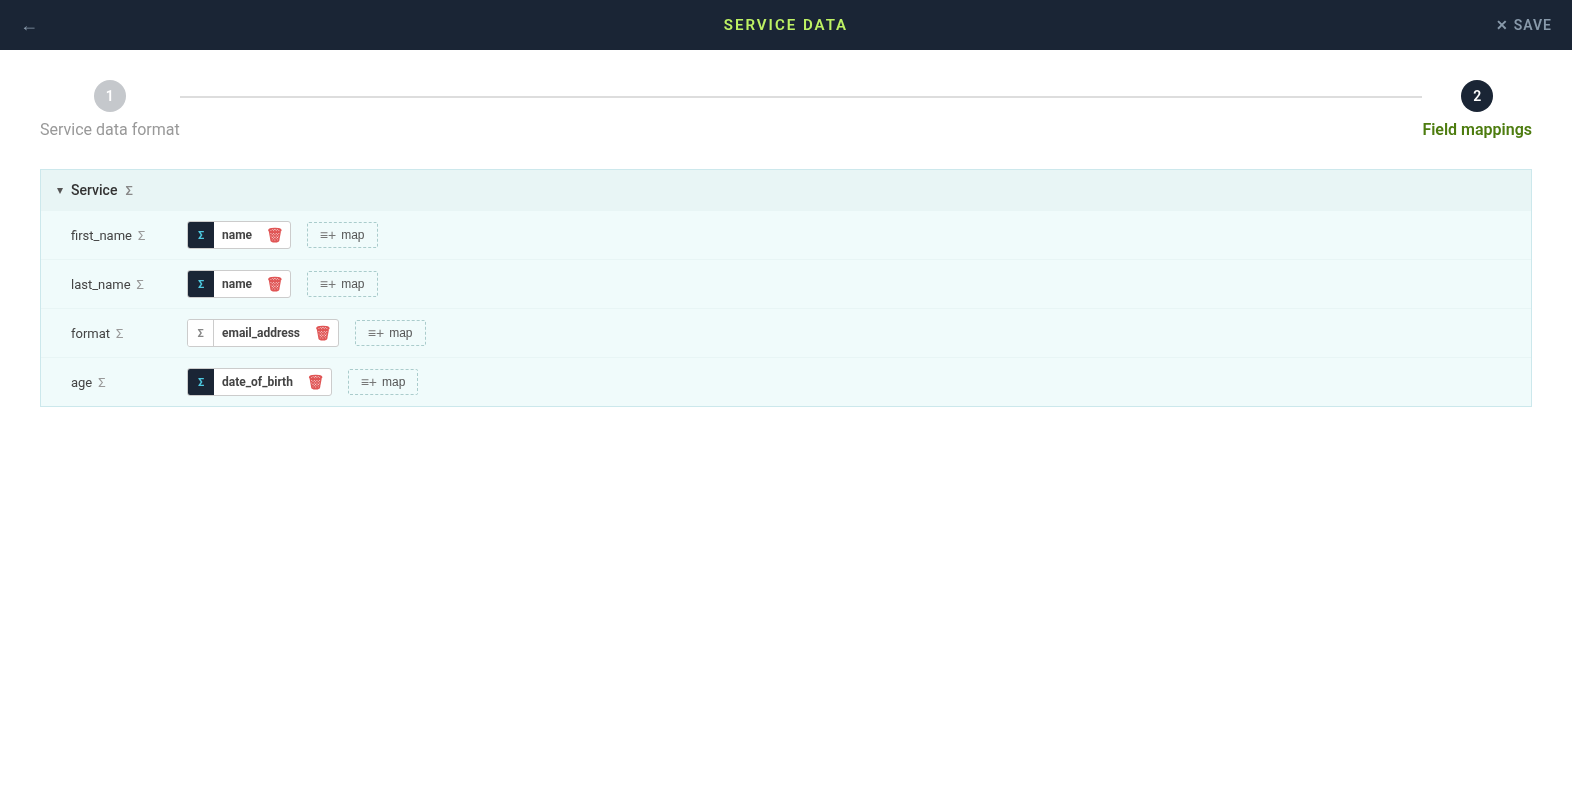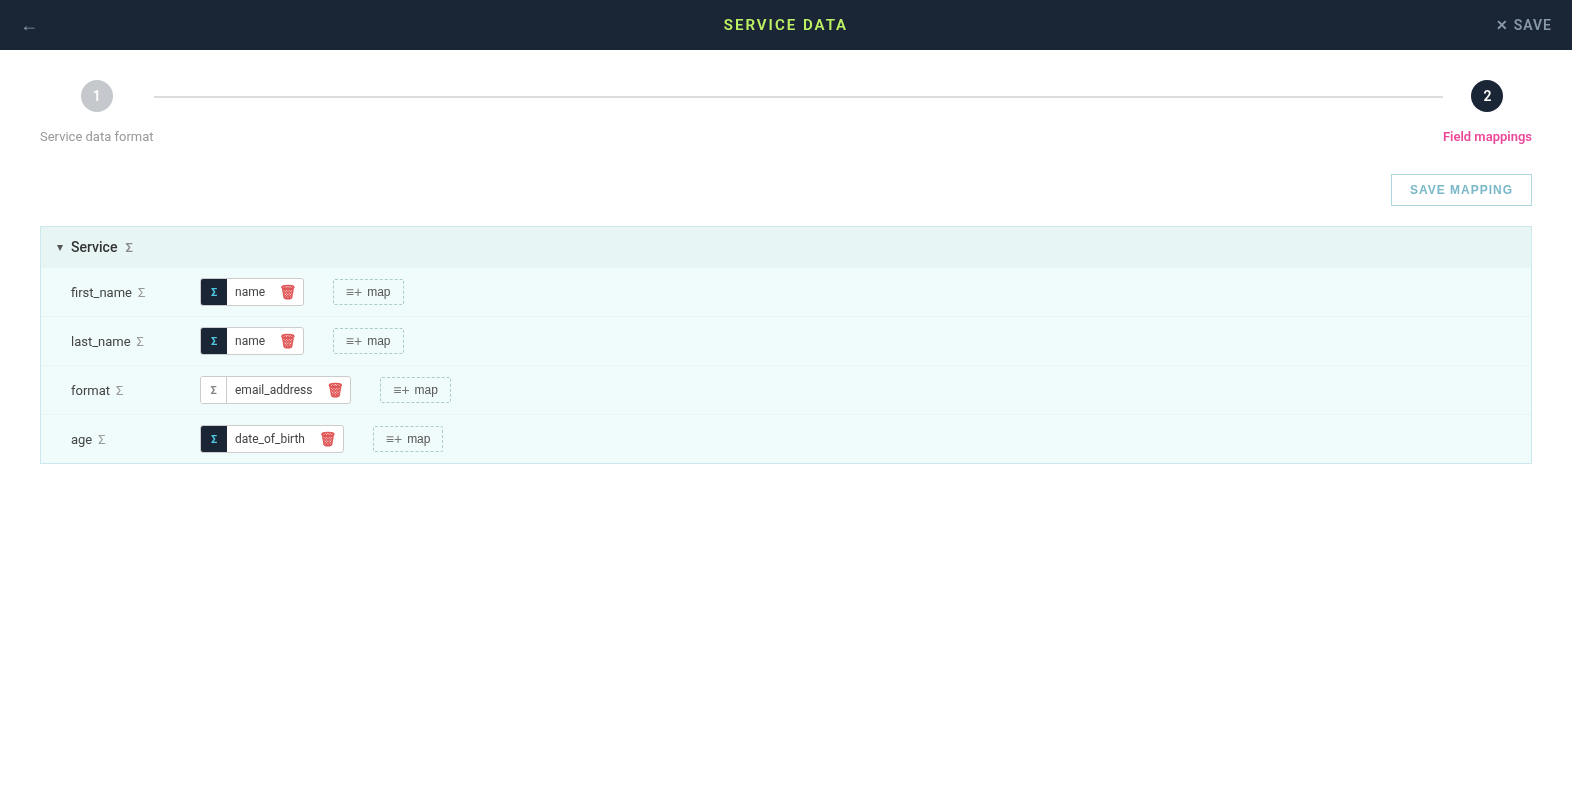--- a/index.html
+++ b/index.html
@@ -83,27 +83,27 @@
     }
     .step-circle.inactive {
       background: #c5c8cc;
       color: #fff;
     }
     .step-circle.active {
       background: #1a2535;
       color: #fff;
     }
     .step-label {
-      font-size: 13px;
-      margin-top: 17px;
+      font-size: 16px;
+      margin-top: 8px;
       color: #999;
       text-align: center;
     }
     .step-label.active {
-      color: #ec4899;
+      color: #4d7c0f;
       font-weight: 600;
     }
     .step-line {
       flex: 1;
       height: 2px;
       background: #ddd;
       margin-top: 16px;
       min-width: 400px;
     }
 
@@ -154,21 +154,21 @@
     
     .fields-container {
       background: #fff;
     }
     .field-row {
       display: flex;
       align-items: center;
       padding: 10px 16px 10px 30px;
       border-top: 1px solid #e8f5f5;
       background: #f0fbfb;
-      gap: 29px;
+      gap: 16px;
     }
     .field-name {
       font-size: 13px;
       color: #444;
       min-width: 100px;
       display: flex;
       align-items: center;
       gap: 6px;
     }
     .field-name .sigma {
@@ -198,20 +198,21 @@
     }
     .mapped-tag-icon.light {
       background: #fff;
       color: #888;
       border-right: 1px solid #ccc;
     }
     .mapped-tag-label {
       font-size: 12px;
       color: #444;
       padding: 0 8px;
+      font-weight: bold;
     }
     .mapped-tag-close {
       color: #e05555;
       font-size: 14px;
       padding: 0 6px;
       cursor: pointer;
       font-weight: bold;
     }
 
     
@@ -257,23 +258,20 @@
     </div>
     <div class="step-line"></div>
     <div class="step-wrapper">
       <div class="step-circle active">
         <span>2</span>
       </div>
       <div class="step-label active">Field mappings</div>
     </div>
   </div>
 
-  <div class="toolbar">
-    <button class="save-btn">SAVE MAPPING</button>
-  </div>
 
   <div class="section-group">
     <div class="section-header">
       <span class="chevron">▾</span>
       <span>Service</span>
       <span class="sigma-icon">Σ</span>
     </div>
 
     <div class="fields-container">
 

